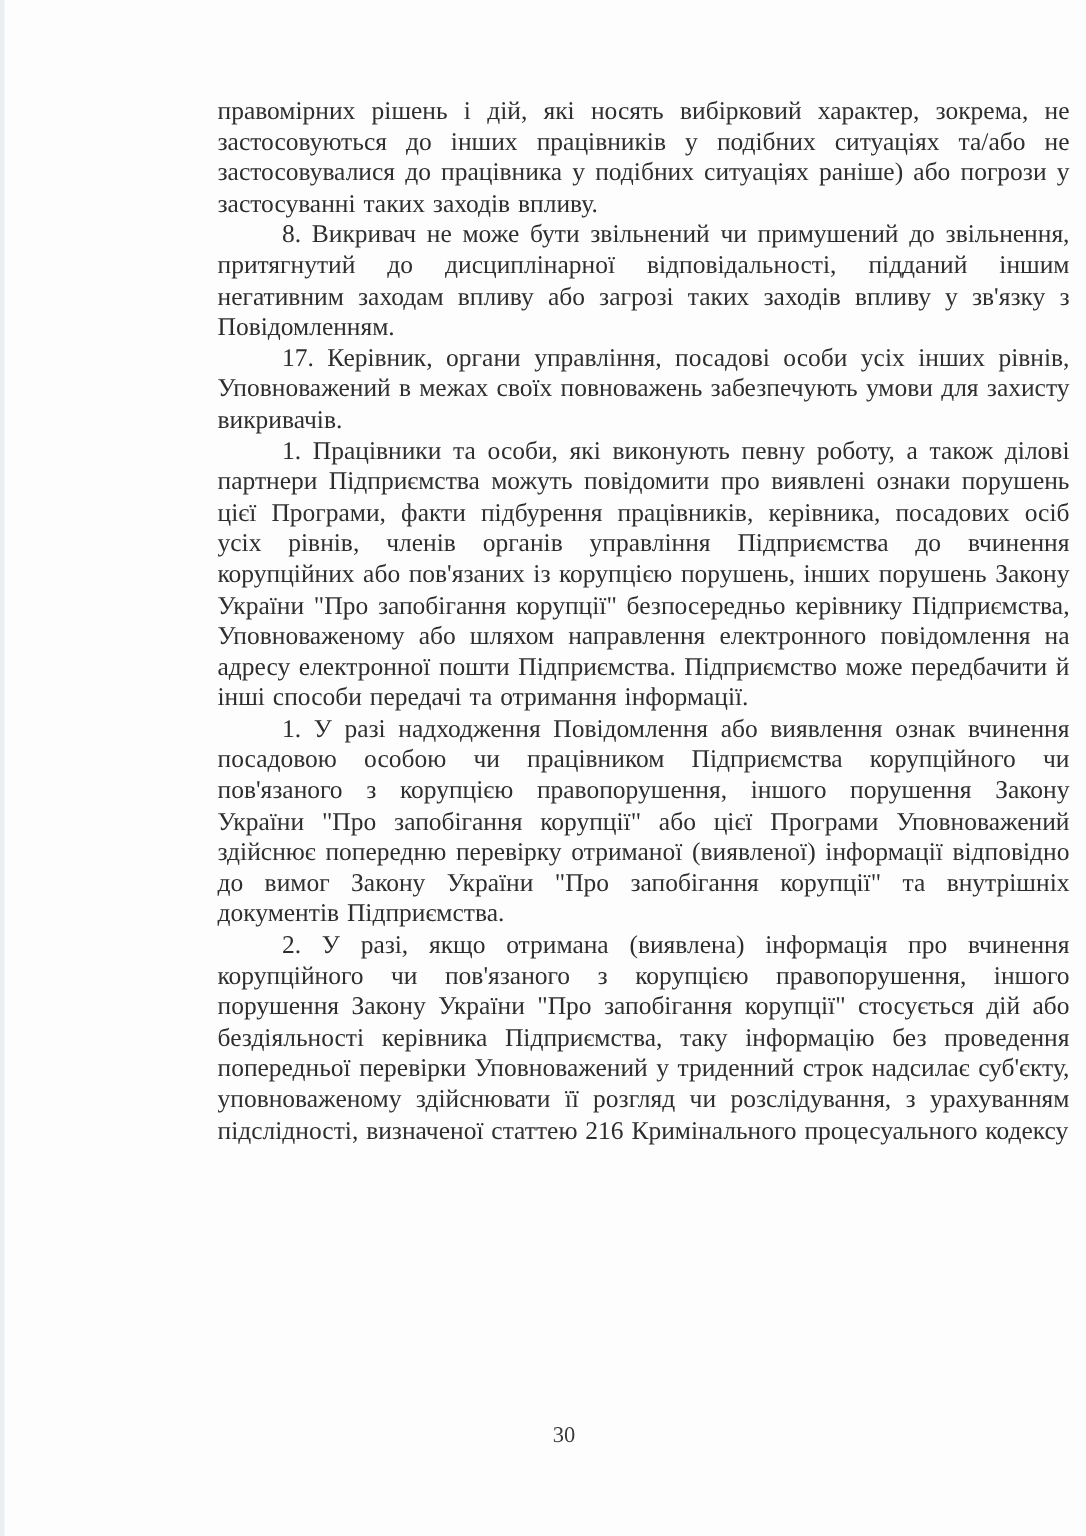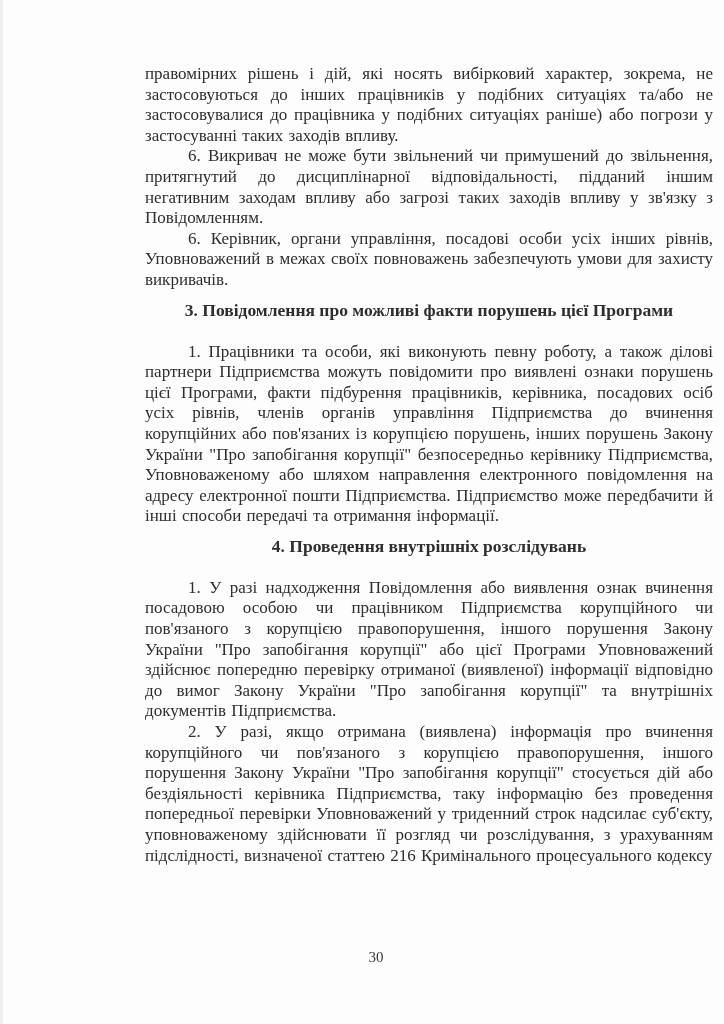--- a/index.html
+++ b/index.html
@@ -63,31 +63,29 @@
 </style>
 </head>
 <body>
 
 <div class="page">
   <div class="scan-edge"></div>
 
   <div class="content">
     <p class="para no-indent">правомірних рішень і дій, які носять вибірковий характер, зокрема, не застосовуються до інших працівників у подібних ситуаціях та/або не застосовувалися до працівника у подібних ситуаціях раніше) або погрози у застосуванні таких заходів впливу.</p>
 
-    <p class="para">6. Викривач не може бути звільнений чи примушений до звільнення, притягнутий до дисциплінарної відповідальності, підданий іншим негативним заходам впливу або загрозі таких заходів впливу у зв'язку з Повідомленням.</p>
+    <p class="para">8. Викривач не може бути звільнений чи примушений до звільнення, притягнутий до дисциплінарної відповідальності, підданий іншим негативним заходам впливу або загрозі таких заходів впливу у зв'язку з Повідомленням.</p>
 
-    <p class="para">6. Керівник, органи управління, посадові особи усіх інших рівнів, Уповноважений в межах своїх повноважень забезпечують умови для захисту викривачів.</p>
+    <p class="para">17. Керівник, органи управління, посадові особи усіх інших рівнів, Уповноважений в межах своїх повноважень забезпечують умови для захисту викривачів.</p>
 
 
-    <h2 class="heading">3. Повідомлення про можливі факти порушень цієї Програми</h2>
 
     <p class="para">1. Працівники та особи, які виконують певну роботу, а також ділові партнери Підприємства можуть повідомити про виявлені ознаки порушень цієї Програми, факти підбурення працівників, керівника, посадових осіб усіх рівнів, членів органів управління Підприємства до вчинення корупційних або пов'язаних із корупцією порушень, інших порушень Закону України "Про запобігання корупції" безпосередньо керівнику Підприємства, Уповноваженому або шляхом направлення електронного повідомлення на адресу електронної пошти Підприємства. Підприємство може передбачити й інші способи передачі та отримання інформації.</p>
 
 
-    <h2 class="heading">4. Проведення внутрішніх розслідувань</h2>
 
     <p class="para">1. У разі надходження Повідомлення або виявлення ознак вчинення посадовою особою чи працівником Підприємства корупційного чи пов'язаного з корупцією правопорушення, іншого порушення Закону України "Про запобігання корупції" або цієї Програми Уповноважений здійснює попередню перевірку отриманої (виявленої) інформації відповідно до вимог Закону України "Про запобігання корупції" та внутрішніх документів Підприємства.</p>
 
     <p class="para">2. У разі, якщо отримана (виявлена) інформація про вчинення корупційного чи пов'язаного з корупцією правопорушення, іншого порушення Закону України "Про запобігання корупції" стосується дій або бездіяльності керівника Підприємства, таку інформацію без проведення попередньої перевірки Уповноважений у триденний строк надсилає суб'єкту, уповноваженому здійснювати її розгляд чи розслідування, з урахуванням підслідності, визначеної статтею 216 Кримінального процесуального кодексу</p>
   </div>
 
   <div class="page-number">30</div>
 </div>
 
 </body></html>

